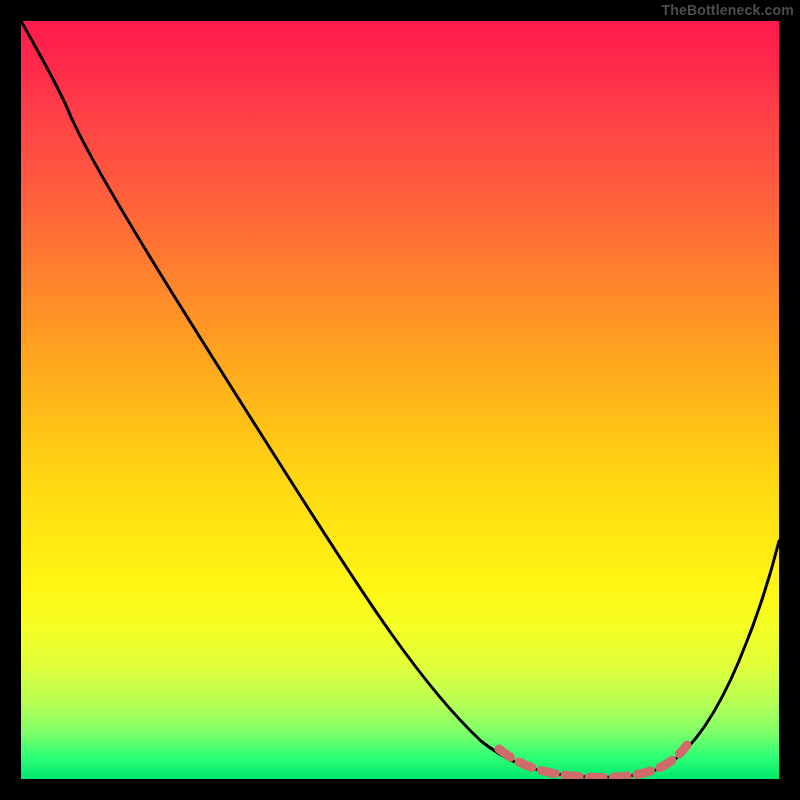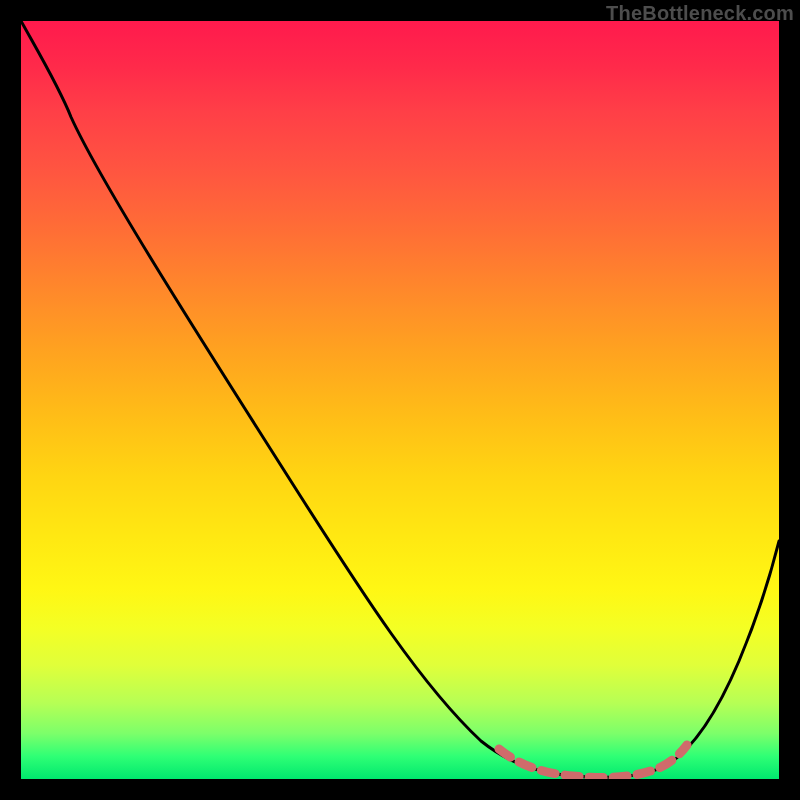--- a/index.html
+++ b/index.html
@@ -42,21 +42,21 @@
       #7cff6a 94%,
       #2fff75 97%,
       #00e86e 100%
     );
   }
   .watermark {
     position: absolute;
     top: 2px;
     right: 6px;
     color: #4d4d4d;
-    font-size: 20px;
+    font-size: 14px;
     font-weight: 600;
     letter-spacing: 0.2px;
     user-select: none;
     pointer-events: none;
   }
   svg.curve {
     position: absolute;
     left: 0;
     top: 0;
     width: 758px;

